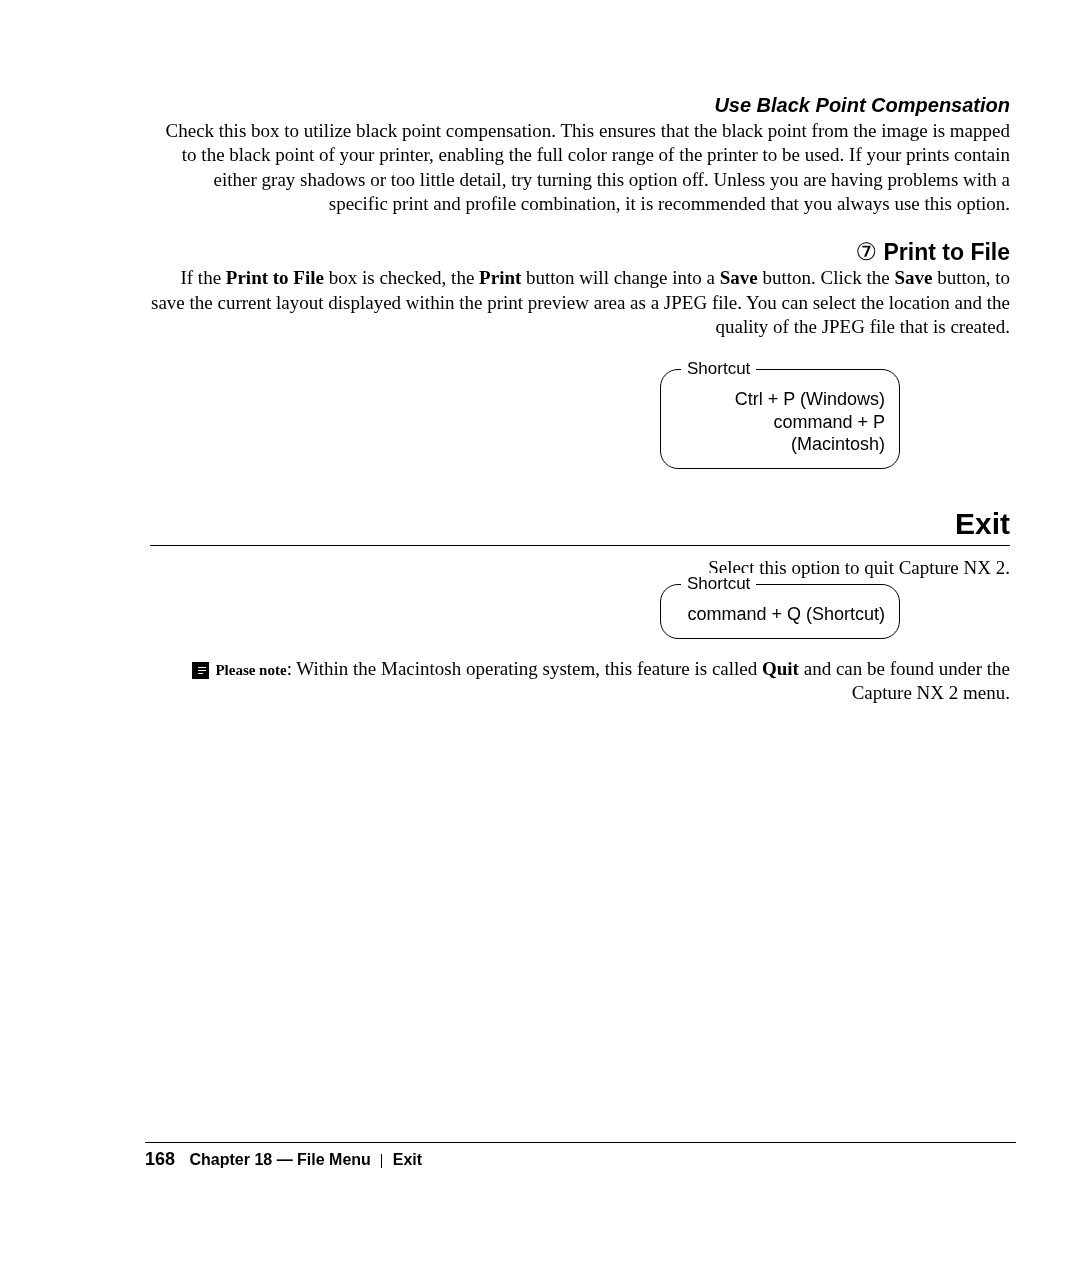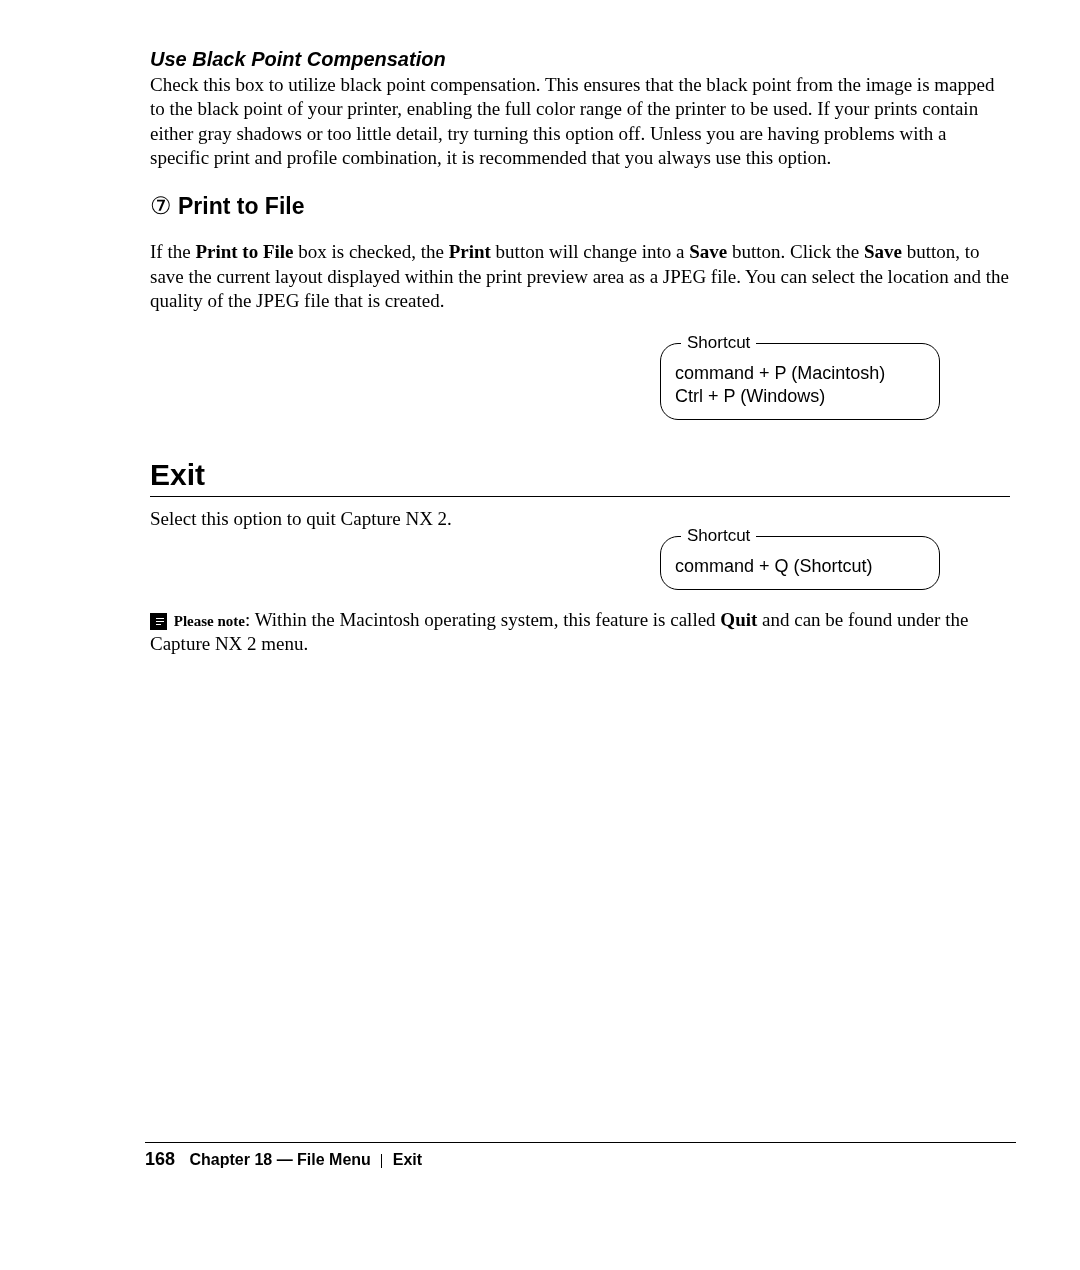--- a/index.html
+++ b/index.html
@@ -7,57 +7,58 @@
     padding: 0;
     font-family: "Myriad Pro", "Segoe UI", Arial, sans-serif;
     color: #000;
     background: #fff;
     width: 1080px;
     height: 1270px;
     position: relative;
     box-sizing: border-box;
   }
   .page {
-    padding: 48px 70px 0 150px;
+    padding: 94px 70px 0 150px;
     box-sizing: border-box;
+    text-align: right;
   }
   .sub-heading {
     font-weight: bold;
     font-style: italic;
     font-size: 20px;
     margin-bottom: 2px;
   }
   .body-text {
     font-size: 19px;
     line-height: 1.28;
     margin-bottom: 18px;
     font-family: Liberation Serif, serif;
   }
   .section-row {
     margin-top: 22px;
-    margin-bottom: 20px;
+    margin-bottom: 0;
   }
   .circled-num {
     display: inline-block;
     vertical-align: middle;
     font-size: 24px;
     margin-right: 2px;
   }
   .section-title {
     display: inline-block;
     vertical-align: middle;
     font-weight: bold;
     font-size: 23px;
   }
   .inline-bold { font-weight: bold; }
   .shortcut-wrap {
     margin-left: 510px;
     margin-top: 30px;
     margin-bottom: 10px;
-    width: 280px;
+    width: 240px;
   }
   .shortcut-box {
     position: relative;
     border: 1.5px solid #000;
     border-radius: 18px;
     padding: 18px 14px 12px 14px;
     font-size: 18px;
     line-height: 1.25;
   }
   .shortcut-legend {
@@ -135,22 +136,22 @@
     <span class="circled-num">⑦</span>
     <span class="section-title">Print to File</span>
   </div>
   <div class="body-text">
     <span>If the </span><span class="inline-bold">Print to File</span><span> box is checked, the </span><span class="inline-bold">Print</span><span> button will change into a </span><span class="inline-bold">Save</span><span> button. Click the </span><span class="inline-bold">Save</span><span> button, to save the current layout displayed within the print preview area as a JPEG file. You can select the location and the quality of the JPEG file that is created.</span>
   </div>
 
   <div class="shortcut-wrap">
     <div class="shortcut-box">
       <div class="shortcut-legend">Shortcut</div>
+      <div>Ctrl + P (Windows)</div>
       <div>command + P (Macintosh)</div>
-      <div>Ctrl + P (Windows)</div>
     </div>
   </div>
 
   <div class="h1">Exit</div>
   <hr class="hr">
   <div class="body-text" style="margin-bottom:4px">Select this option to quit Capture NX 2.</div>
 
   <div class="shortcut-wrap" style="margin-top:4px">
     <div class="shortcut-box">
       <div class="shortcut-legend">Shortcut</div>

